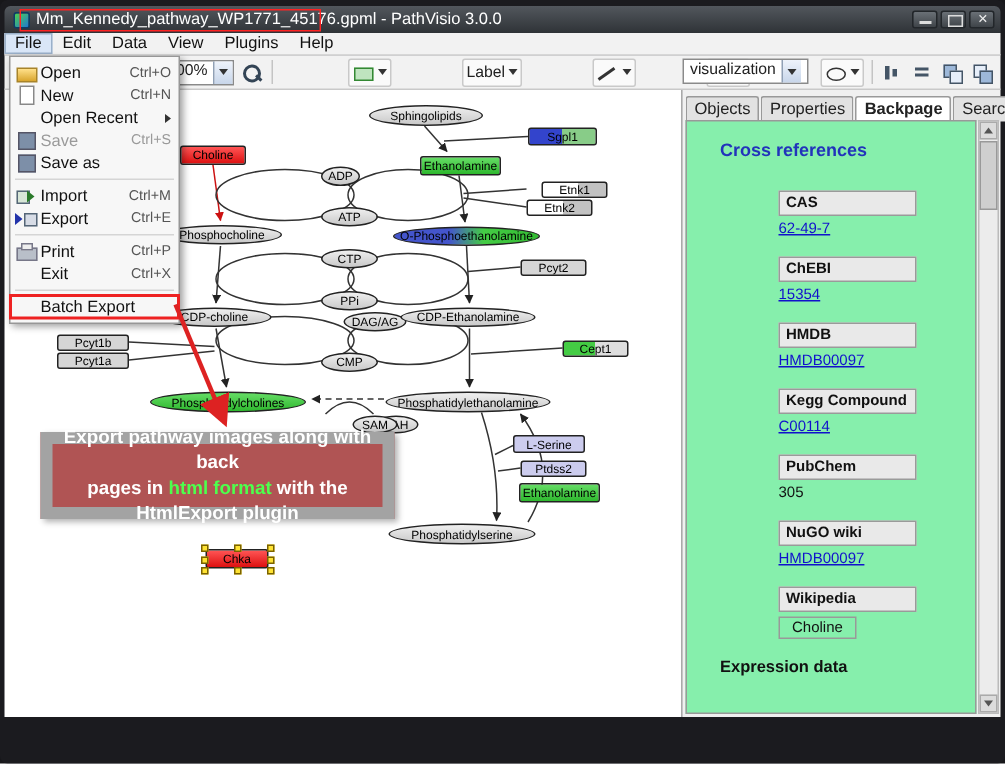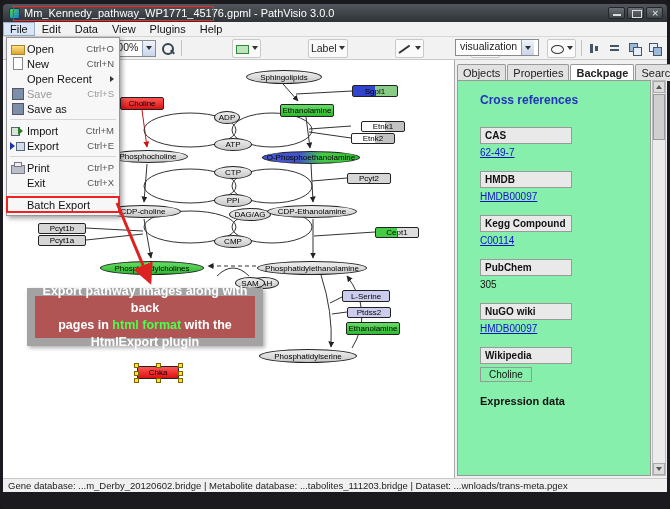--- a/index.html
+++ b/index.html
@@ -101,21 +101,21 @@
   #annotation .hl{color:#4dff4d;}
 
   
   #sidepanel{position:absolute;left:455px;top:60px;width:212px;height:418px;background:#f0f0f0;}
   #tabs{display:flex;padding:4px 2px 0;gap:1px;font-size:11px;}
   .tab{padding:2px 5px;background:#e2e2e2;border:1px solid #999;border-bottom:none;border-radius:2px 2px 0 0;color:#222;}
   .tab.active{background:#fff;font-weight:bold;}
   #panelbody{position:absolute;left:2px;right:16px;top:20px;bottom:2px;background:#86efac;
     border:1px solid #999;padding:8px 22px;overflow:hidden;}
   .bp-heading{color:#2233bb;font-weight:bold;font-size:12px;margin:4px 0 20px;}
-  .bp-section{margin-bottom:13px;}
+  .bp-section{margin-bottom:13px;margin-left:39px;}
   .bp-name{width:92px;background:#e9e9e9;border:1px solid #9a9a9a;font-size:10px;font-weight:bold;
     padding:2px 4px;color:#111;}
   .bp-value{margin-top:3px;font-size:10px;}
   .bp-value a{color:#1111cc;text-decoration:underline;}
   .bp-value .plain{color:#111;}
   .bp-value .boxed{display:inline-block;border:1px solid #999;padding:1px 8px;color:#111;}
   .bp-footer{font-weight:bold;font-size:11px;color:#111;margin-top:4px;}
   #pscroll{position:absolute;right:1px;top:20px;bottom:2px;width:14px;background:#ececec;border:1px solid #bbb;}
   .sbarrow{position:absolute;left:0;width:12px;height:12px;background:#dcdcdc;border:1px solid #aaa;
     display:flex;align-items:center;justify-content:center;}
@@ -370,20 +370,24 @@
         <div class="tab">Legend</div>
       </div>
     <div id="panelbody">
       <div class="bp-heading">Cross references</div>
       <div id="bp-sections">
           <div class="bp-section">
             <div class="bp-name">CAS</div>
             <div class="bp-value"><a href="#">62-49-7</a></div>
           </div>
           <div class="bp-section">
+            <div class="bp-name">ChEBI</div>
+            <div class="bp-value"><a href="#">15354</a></div>
+          </div>
+          <div class="bp-section">
             <div class="bp-name">HMDB</div>
             <div class="bp-value"><a href="#">HMDB00097</a></div>
           </div>
           <div class="bp-section">
             <div class="bp-name">Kegg Compound</div>
             <div class="bp-value"><a href="#">C00114</a></div>
           </div>
           <div class="bp-section">
             <div class="bp-name">PubChem</div>
             <div class="bp-value"><span class="plain">305</span></div>
@@ -460,21 +464,20 @@
         <span class="fm-short">Ctrl+X</span>
       </div>
       <div class="fm-sep"></div>
       <div class="fm-item highlighted">
         <span class="ic"></span>
         <span class="fm-label">Batch Export</span>
         <span class="fm-short"></span>
       </div>
     </div>
 
-  <div id="statusbar">Gene database: ...m_Derby_20120602.bridge | Metabolite database: ...tabolites_111203.bridge | Dataset: ...wnloads/trans-meta.pgex</div>
 
   <svg id="overlay" width="670" height="509" viewBox="0 0 670 509">
     <defs>
       <marker id="arrBig" markerWidth="8" markerHeight="8" refX="6" refY="3.5" orient="auto">
         <path d="M0,0 L7,3.5 L0,7 Z" fill="#dd2222"></path>
       </marker>
     </defs>
     <path d="M117,203 L150,282" stroke="#dd2222" stroke-width="3" fill="none" marker-end="url(#arrBig)"></path>
   </svg>
 

